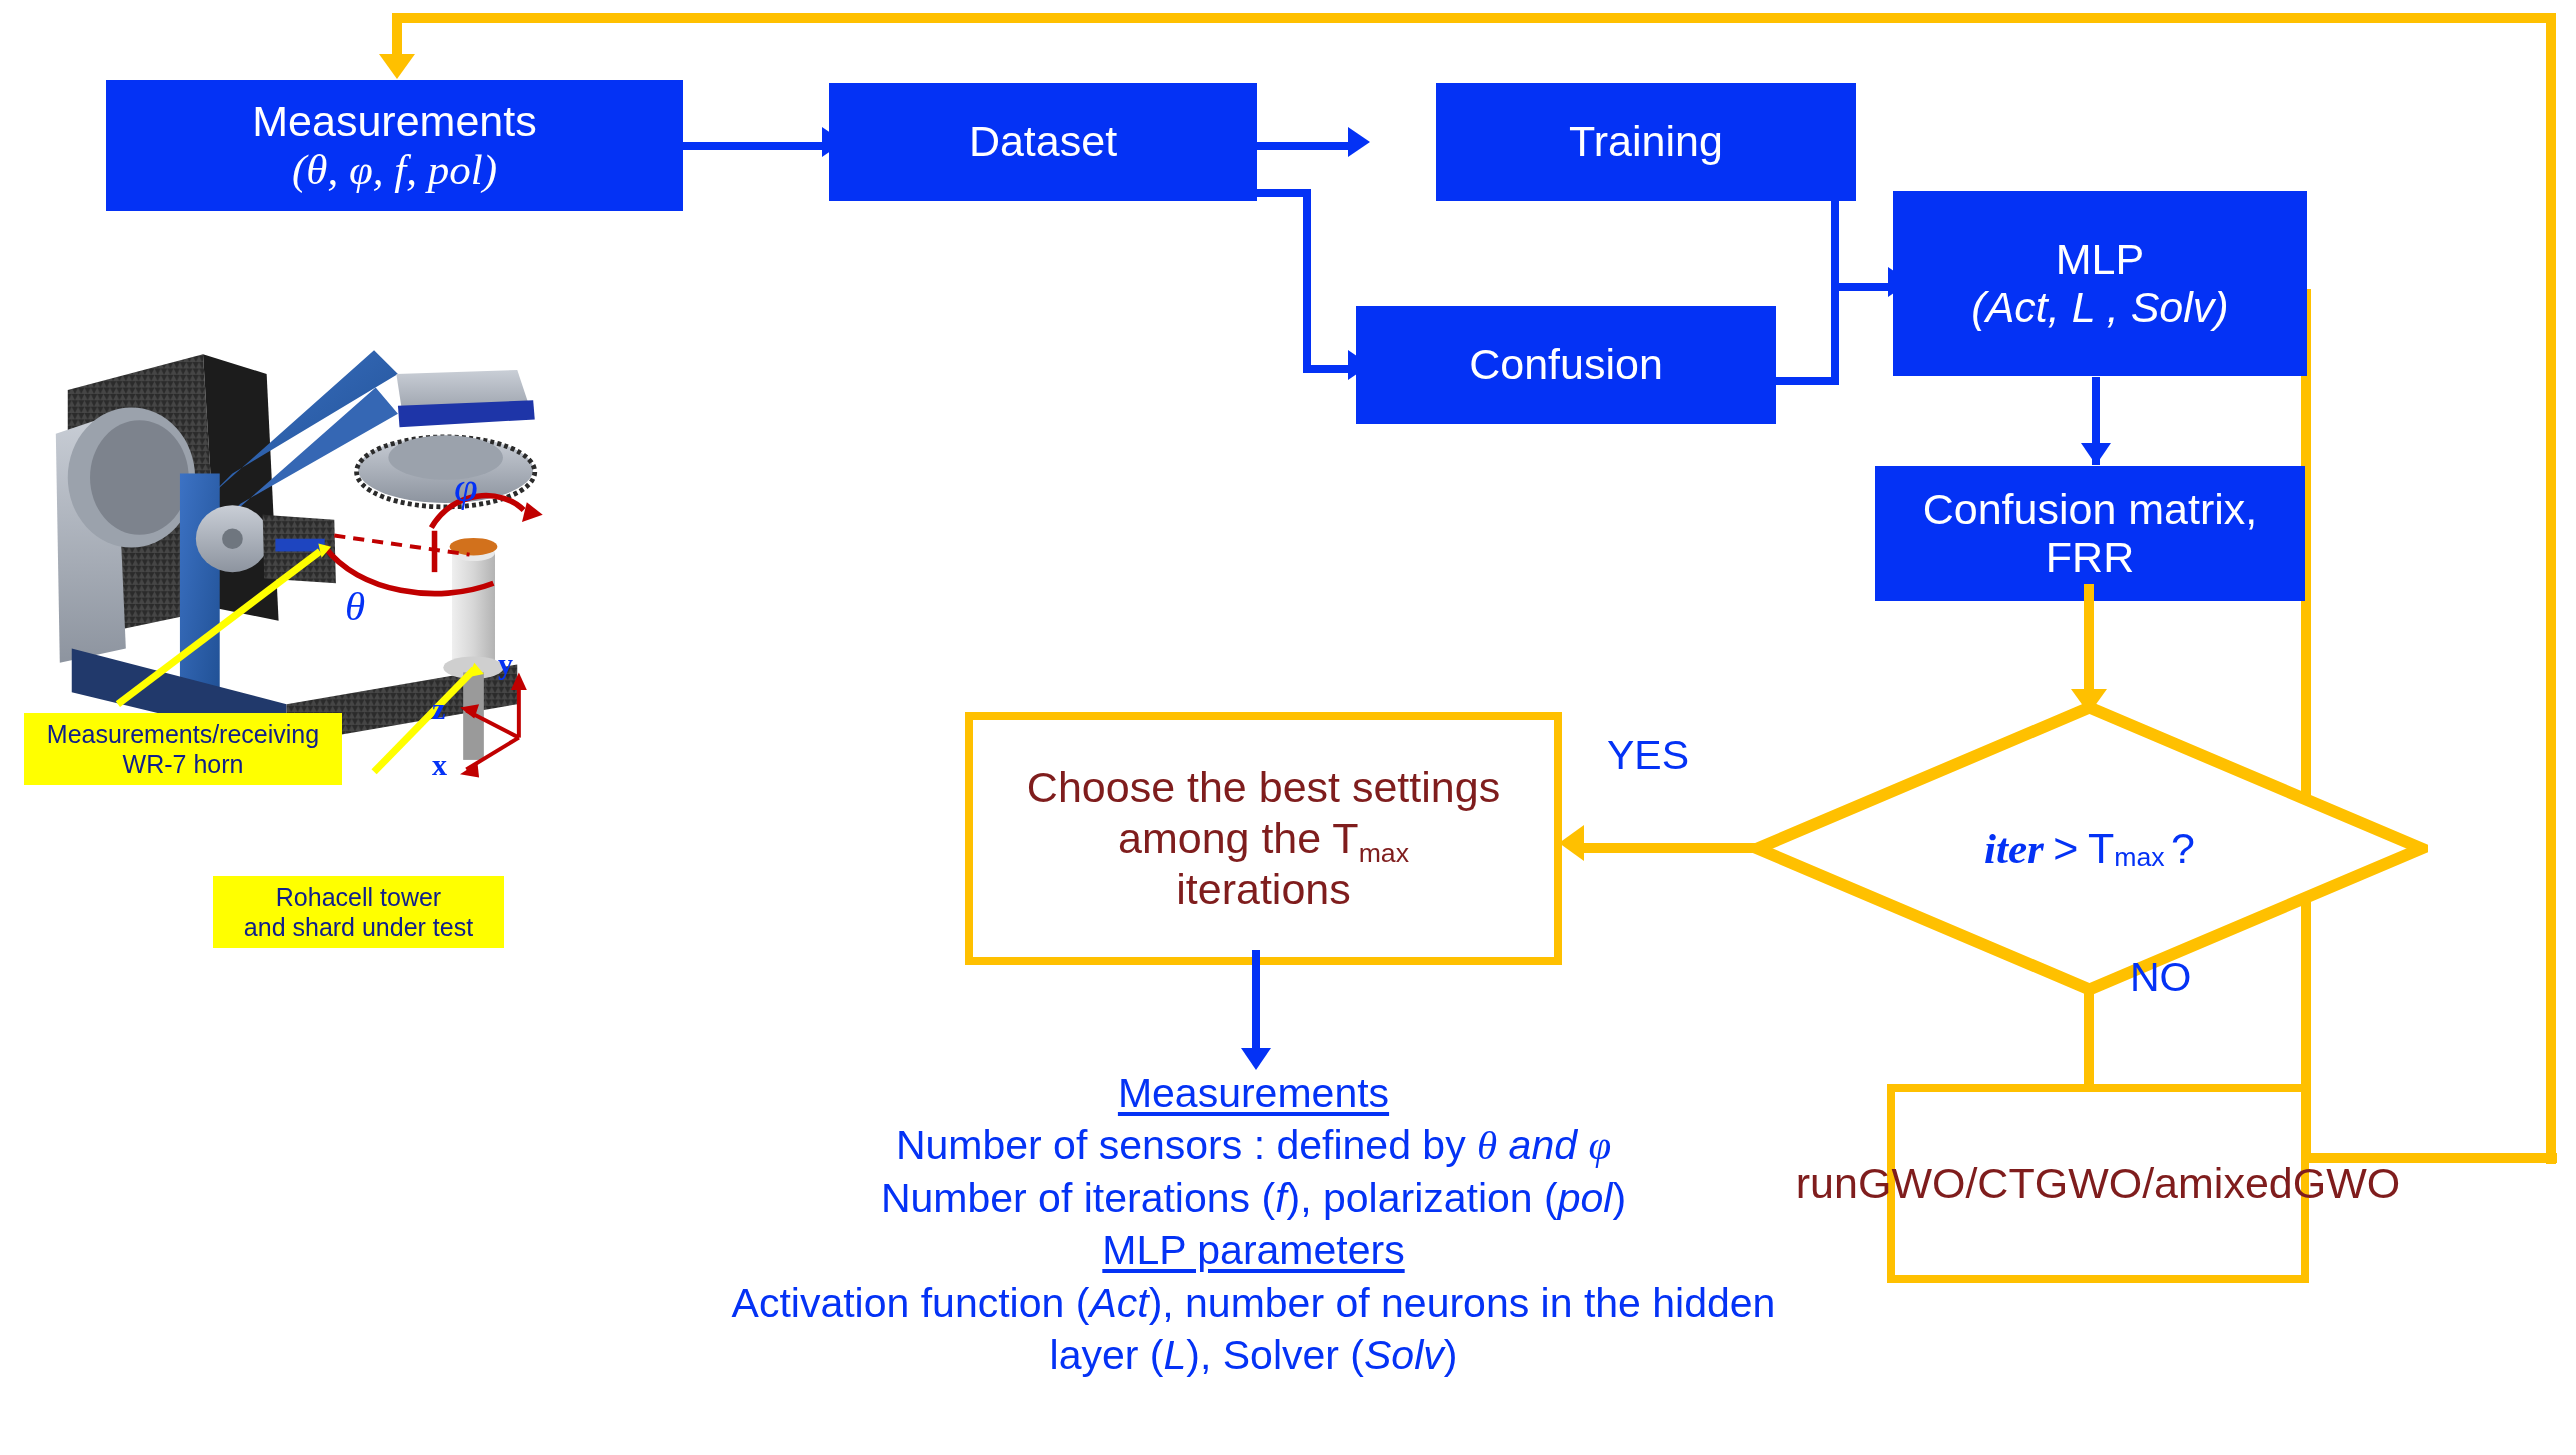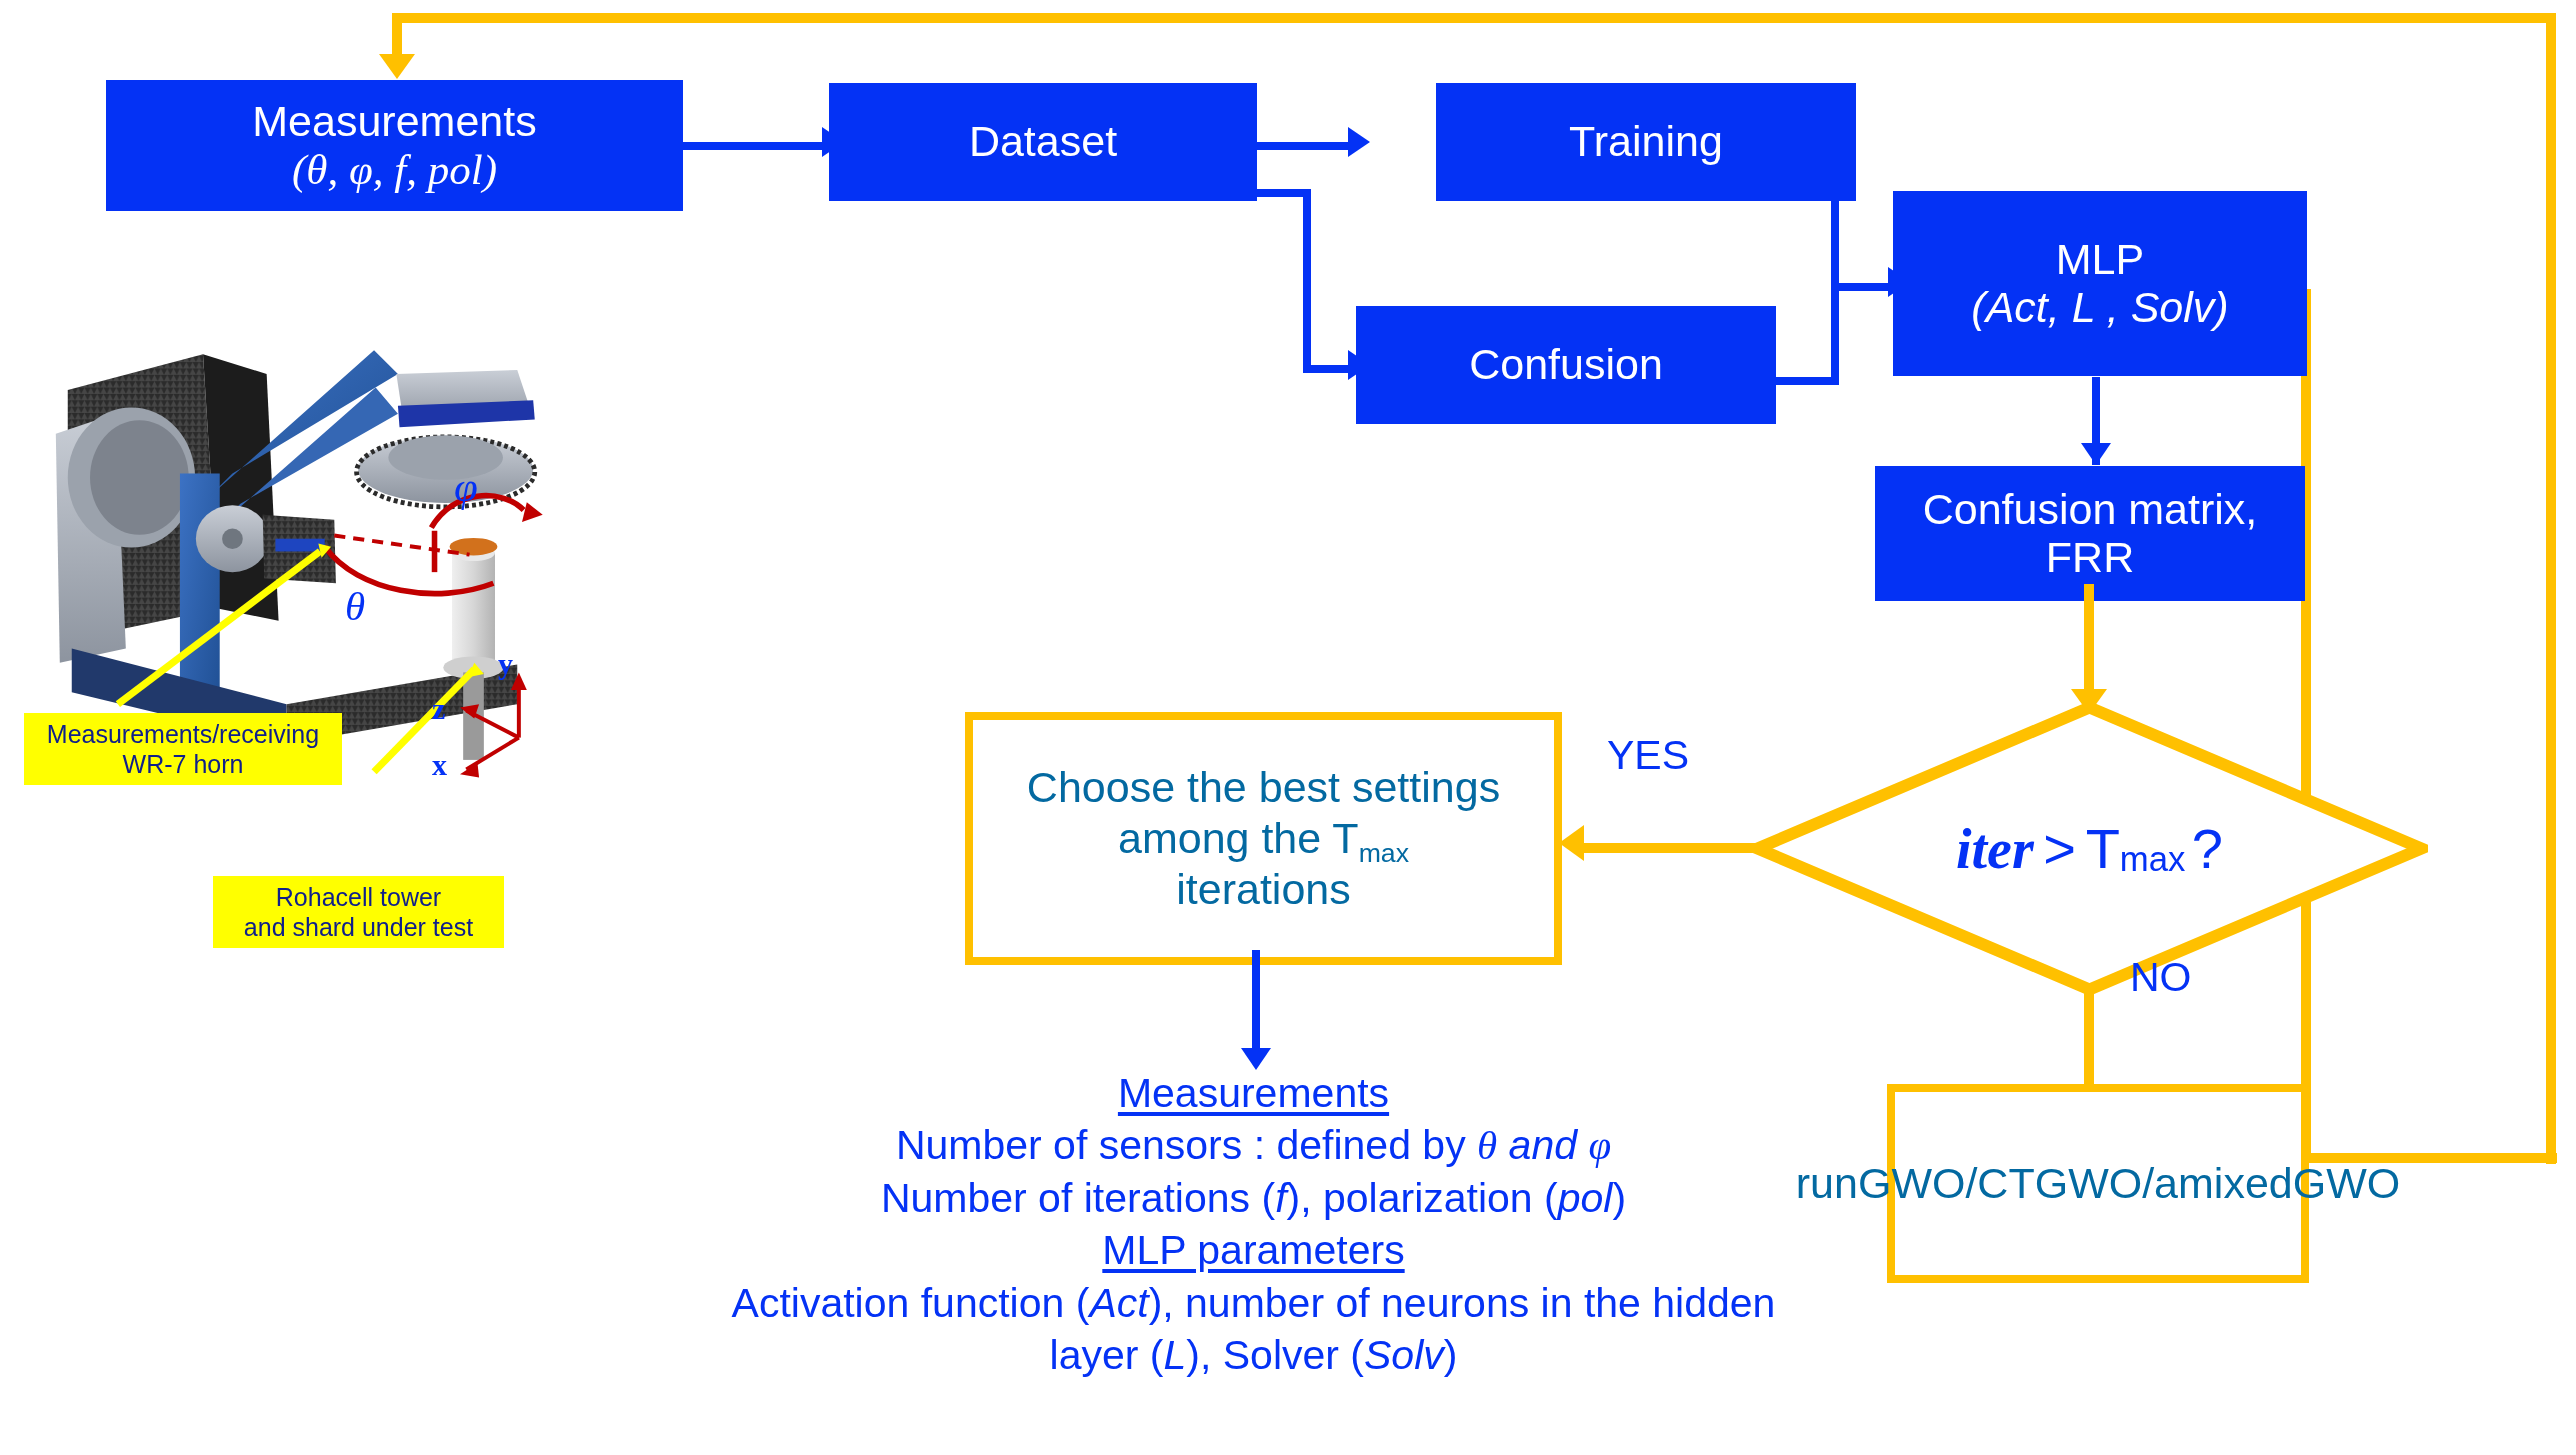--- a/index.html
+++ b/index.html
@@ -9,21 +9,21 @@
 
   
   .bluebox{
     position:absolute;background:#0432f5;color:#ffffff;
     display:flex;align-items:center;justify-content:center;
     text-align:center;line-height:1.1;font-size:43px;
     font-family:"Liberation Sans",sans-serif;
   }
   .ybox{
     position:absolute;background:#ffffff;border:8.8px solid #ffc000;
-    color:#0369a1;display:flex;align-items:center;justify-content:center;
+    color:#7f1d1d;display:flex;align-items:center;justify-content:center;
     text-align:center;line-height:1.18;font-size:43px;
   }
   .lbl{position:absolute;color:#0432f5;font-size:41px;white-space:nowrap;}
   .ital{font-style:italic;}
   sub{font-size:.62em;vertical-align:baseline;position:relative;top:.32em;}
 
   
   .bl-h, .bl-v{position:absolute;background:#0432f5;}
   .yl-h, .yl-v{position:absolute;background:#ffc000;}
   .bl-h{height:8px;} .bl-v{width:8px;}
@@ -34,21 +34,21 @@
   .ar-down-b{border-left:15px solid transparent;border-right:15px solid transparent;border-top:22px solid #0432f5;}
   .ar-left-y{border-top:18.3px solid transparent;border-bottom:18.3px solid transparent;border-right:25.5px solid #ffc000;}
   .ar-down-y{border-left:18.3px solid transparent;border-right:18.3px solid transparent;border-top:25.5px solid #ffc000;}
 
   
   .diamond{position:absolute;}
   .diamond svg{display:block;}
   .diamond .dtext{
     position:absolute;left:0;top:0;width:100%;height:100%;
     display:flex;align-items:center;justify-content:center;
-    color:#0432f5;font-size:56px;white-space:nowrap;
+    color:#0432f5;font-size:43px;white-space:nowrap;
   }
 
   
   #caption{position:absolute;color:#0432f5;text-align:center;font-size:41px;line-height:1.28;}
   #caption .u{text-decoration:underline;text-underline-offset:4.8px;}
 
   
   #photo{position:absolute;left:24px;top:330px;width:541px;height:462px;}
   .yellowtag{
     position:absolute;background:#ffff00;color:#10208a;

